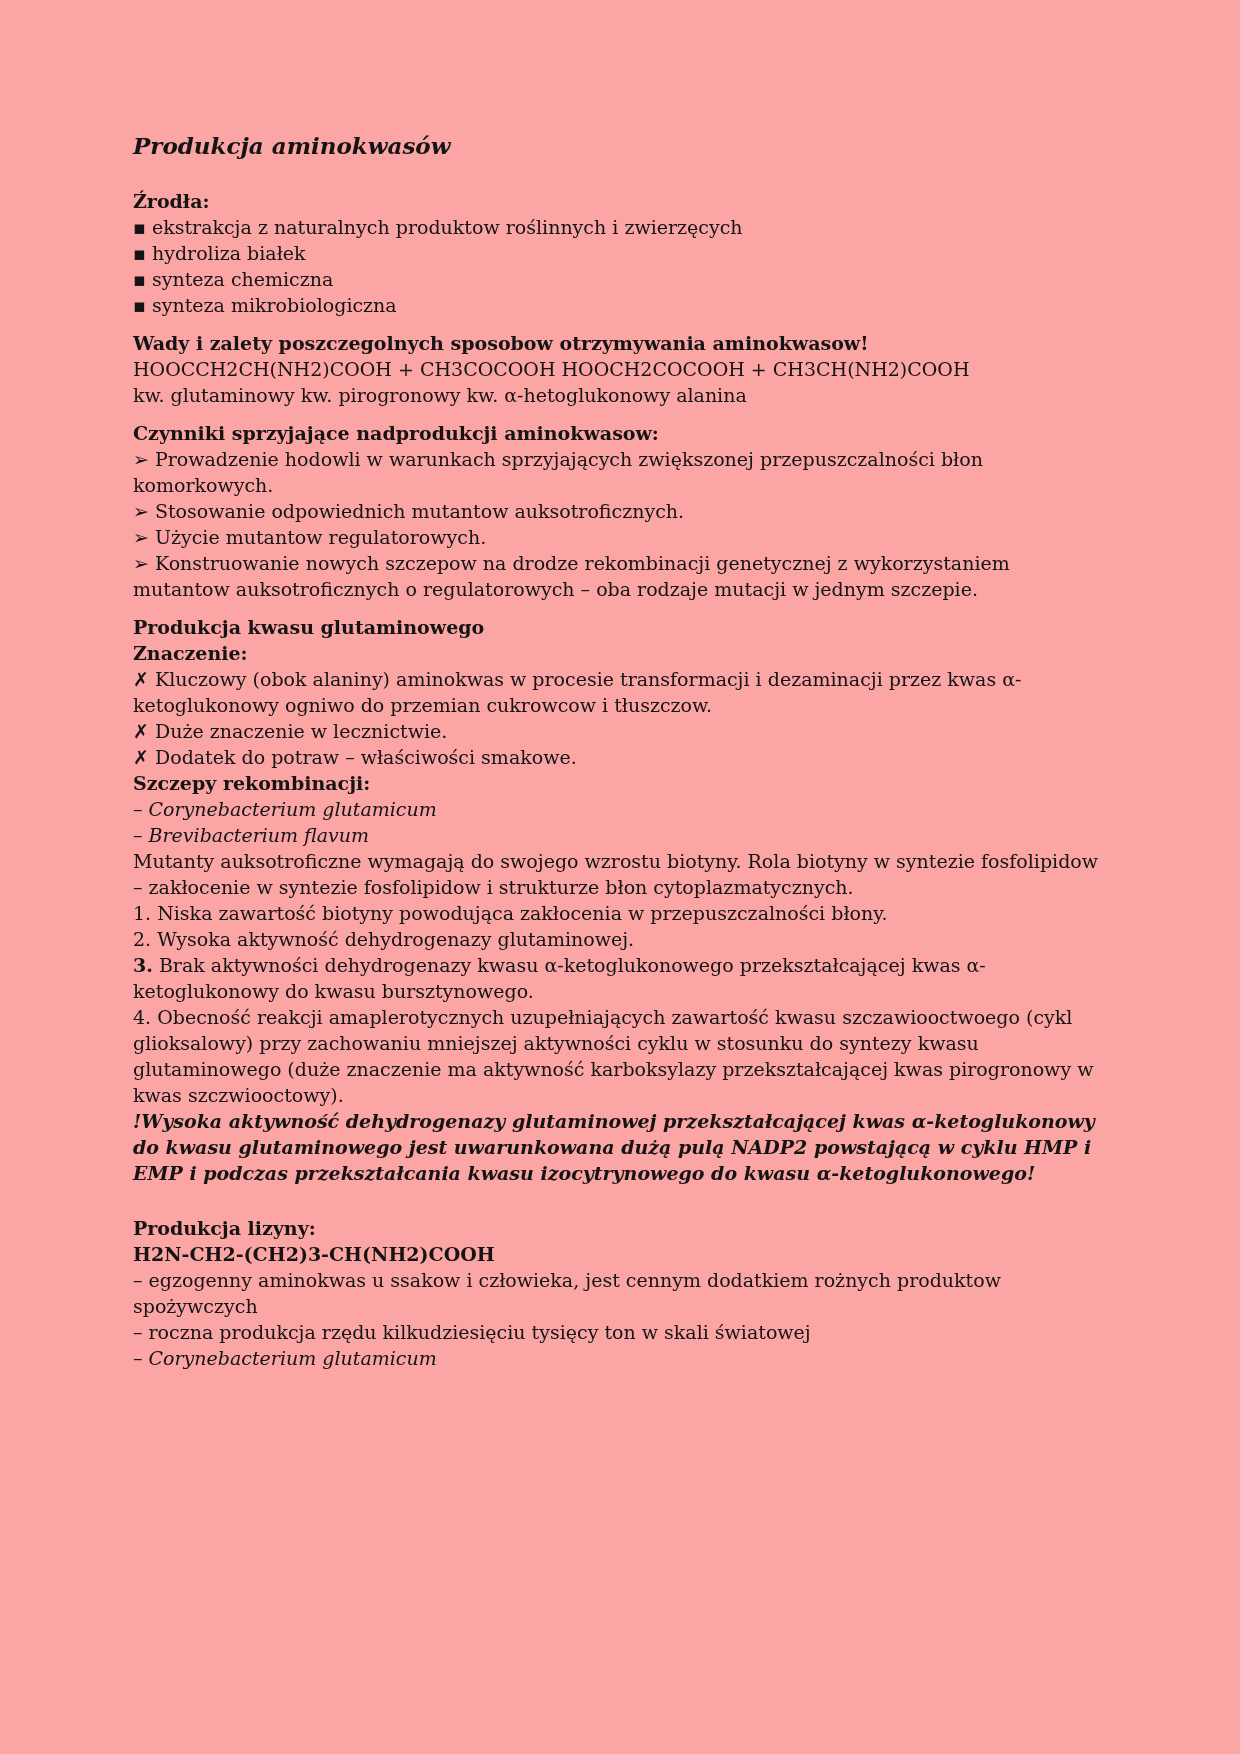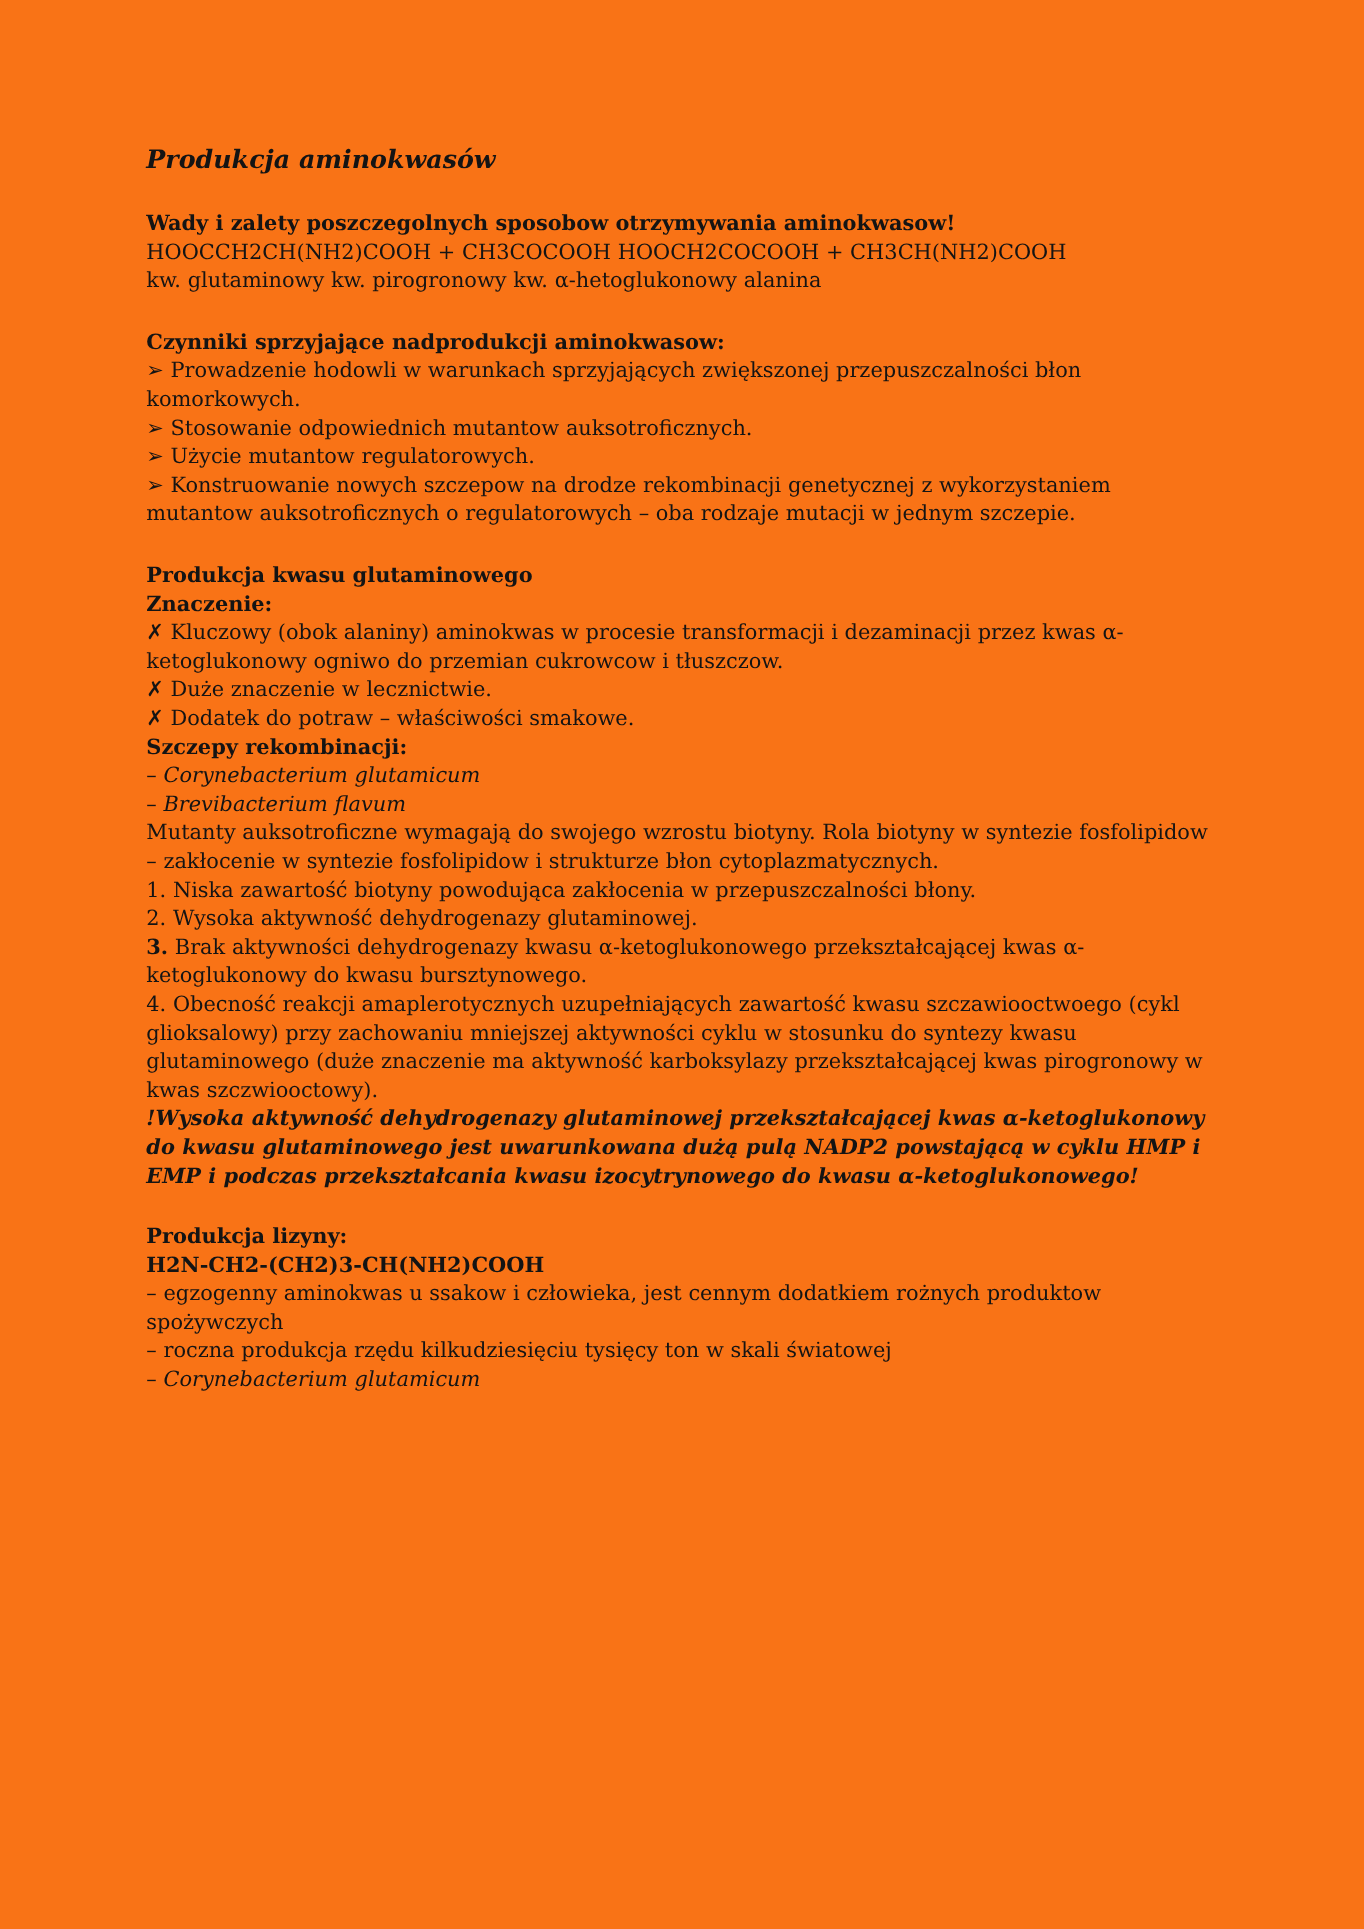--- a/index.html
+++ b/index.html
@@ -4,50 +4,57 @@
 <style>
   html, body {
     margin: 0;
     padding: 0;
     background: #ffffff;
   }
   .page {
     position: relative;
     width: 1240px;
     height: 1754px;
-    background: #f97316;
+    background: #fca5a5;
     box-sizing: border-box;
     padding: 132px 128px 60px 133px;
     font-family: "DejaVu Serif", "Liberation Serif", serif;
     font-size: 19px;
     line-height: 26px;
     color: #141414;
     overflow: hidden;
   }
   p { margin: 0; }
-  section { margin-top: 30px; }
+  section { margin-top: 12px; }
   .title {
     font-size: 23px;
     line-height: 28px;
     font-weight: bold;
     font-style: italic;
     margin: 0 0 28px 0;
   }
   .b  { font-weight: bold; }
   .i  { font-style: italic; text-align: center; }
   .bi { font-weight: bold; font-style: italic; }
   .section-lysine { margin-top: 29px; }
 </style>
 </head>
 <body>
 
 <div class="page">
 
   <h1 class="title">Produkcja aminokwasów</h1>
 
+  <section style="margin-top:0;">
+    <p class="b">Źrodła:</p>
+    <p>▪ ekstrakcja z naturalnych produktow roślinnych i zwierzęcych</p>
+    <p>▪ hydroliza białek</p>
+    <p>▪ synteza chemiczna</p>
+    <p>▪ synteza mikrobiologiczna</p>
+  </section>
 
   <section>
     <p class="b">Wady i zalety poszczegolnych sposobow otrzymywania aminokwasow!</p>
     <p>HOOCCH2CH(NH2)COOH + CH3COCOOH HOOCH2COCOOH + CH3CH(NH2)COOH</p>
     <p>kw. glutaminowy kw. pirogronowy kw. α-hetoglukonowy alanina</p>
   </section>
 
   <section>
     <p class="b">Czynniki sprzyjające nadprodukcji aminokwasow:</p>
     <p>➢ Prowadzenie hodowli w warunkach sprzyjających zwiększonej przepuszczalności błon komorkowych.</p>

